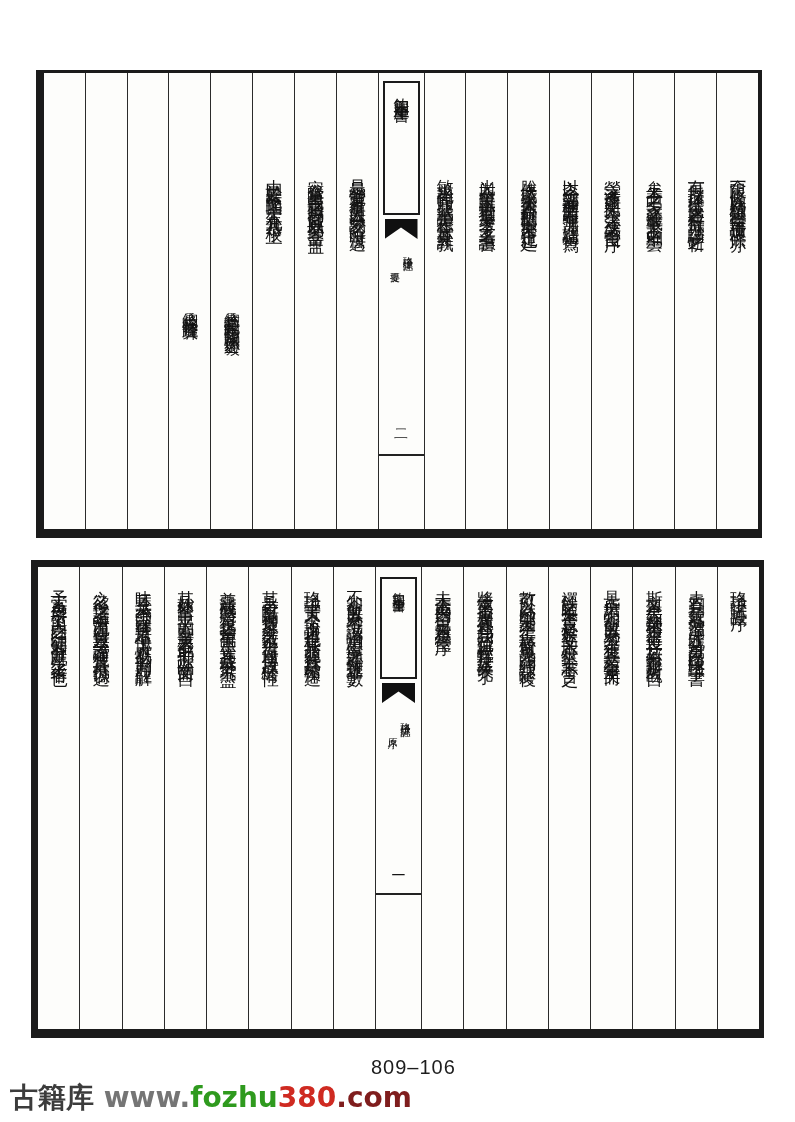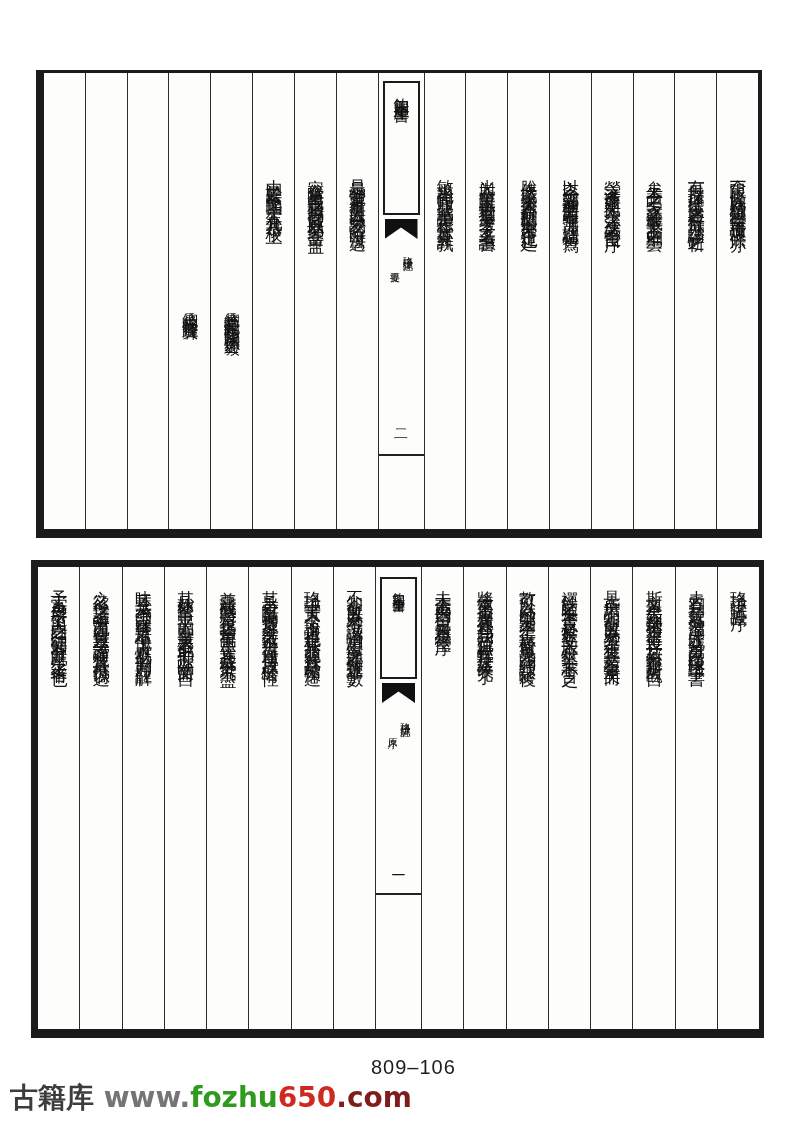--- a/index.html
+++ b/index.html
@@ -178,14 +178,14 @@
     <div class="col">
         <div class="vtext pb-main">予索為序引予笑與之曰師徒知有涯既生之後者也</div>
       </div>
   </div>
 </div>
 
 <div id="folio-print">809–106</div>
 
 <div id="watermark">
   <span id="wm-site" style="color: rgb(60, 60, 60); text-align: center;">古籍库</span>
-  <span id="wm-www" style="color: rgb(117, 117, 117); margin-top: 34px;">www.</span><span id="wm-green" style="color: rgb(47, 154, 30); text-align: center;">fozhu</span><span id="wm-red" style="color: rgb(207, 42, 33);">650</span><span id="wm-com" style="color: #7f1d1d;">.com</span>
+  <span id="wm-www" style="color: rgb(117, 117, 117); margin-top: 34px;">www.</span><span id="wm-green" style="color: rgb(47, 154, 30); text-align: center;">fozhu</span><span id="wm-red" style="color: rgb(207, 42, 33);">380</span><span id="wm-com" style="color: #7f1d1d;">.com</span>
 </div>
 
 </body></html>

